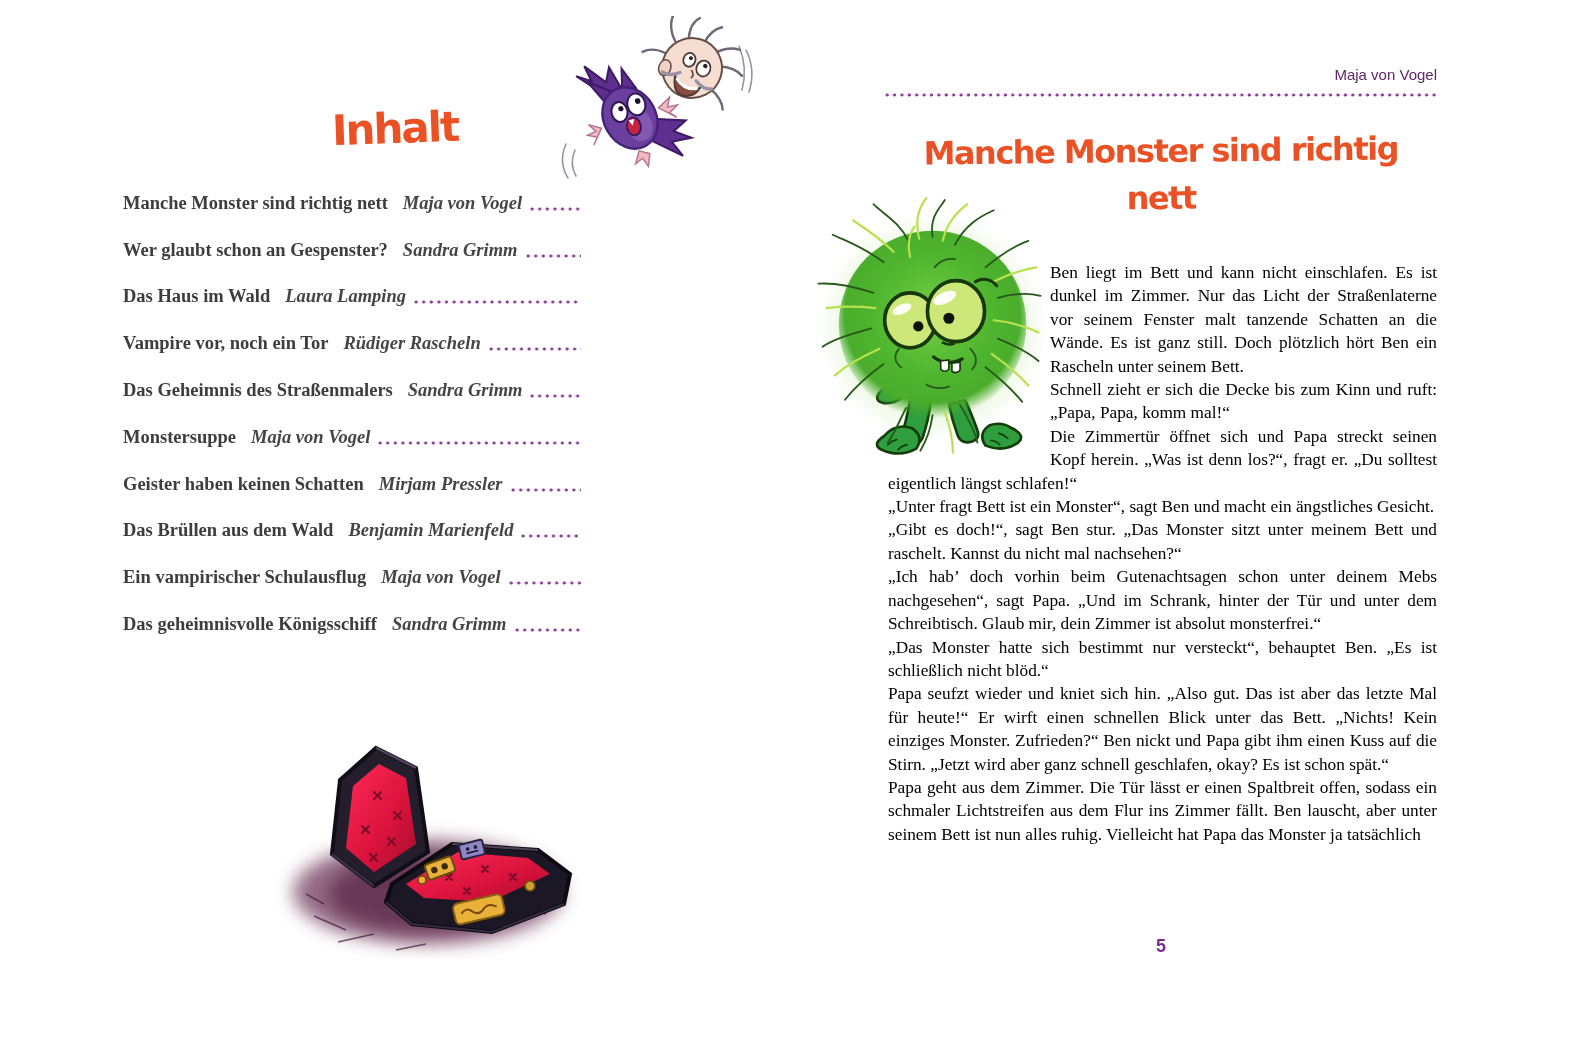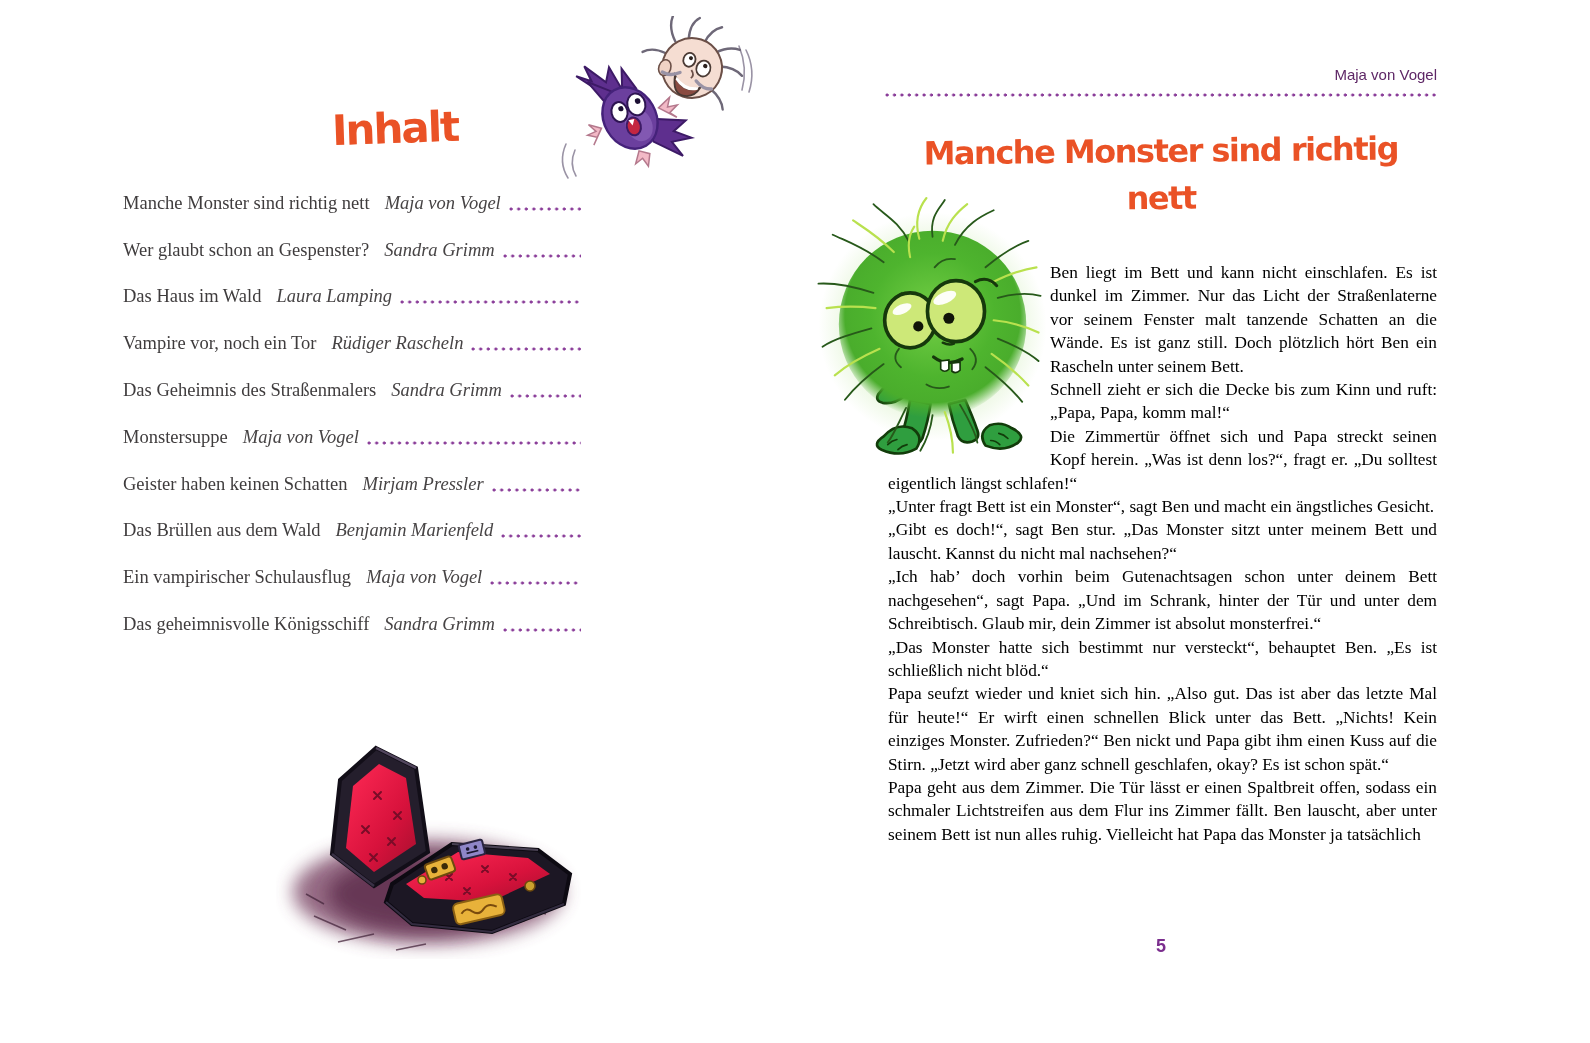--- a/index.html
+++ b/index.html
@@ -4,21 +4,21 @@
 <style>
   html,body{margin:0;padding:0;background:#ffffff;}
   .spread{position:relative;width:1590px;height:1043px;background:#ffffff;overflow:hidden;
           font-family:"Liberation Serif","DejaVu Serif",serif;color:#3f3c3d;}
 
   
   .inhalt-title{position:absolute;left:160px;top:104px;width:470px;text-align:center;
     font-family:"DejaVu Sans","Liberation Sans",sans-serif;font-weight:bold;
     font-size:42px;letter-spacing:-2px;color:#ea5226;transform:rotate(-2deg);}
   .toc{position:absolute;left:123px;top:168px;width:458px;}
-  .toc-row{display:flex;align-items:flex-end;height:46.8px;font-size:18.5px;line-height:24px;}
+  .toc-row{display:flex;align-items:flex-end;height:46.8px;font-size:18.5px;line-height:24px;font-weight:bold;}
   .toc-title{white-space:nowrap;color:#3f3c3d;}
   .toc-author{white-space:nowrap;font-style:italic;color:#474445;margin-left:15px;}
   .toc-leader{flex:1;min-width:18px;height:8px;margin-left:8px;margin-bottom:3px;
     background-image:radial-gradient(circle at 2px 5px,#8a3d99 1.35px,rgba(0,0,0,0) 1.75px);
     background-size:7.6px 8px;background-repeat:repeat-x;}
 
   
   .running-head{position:absolute;left:885px;top:66px;width:552px;text-align:right;
     font-family:"Liberation Sans","DejaVu Sans",sans-serif;font-size:15px;color:#5e2766;}
   .dotted-rule{position:absolute;left:885px;top:92px;width:552px;height:6px;
@@ -312,22 +312,22 @@
     <path d="M137 164 l0 8 q4 3 8 -1 l0 -8 z" fill="#ffffff" stroke="#16380c" stroke-width="1.6"></path>
     <path d="M128 144 q6 3 11 1" stroke="#16380c" stroke-width="2.4" fill="none" stroke-linecap="round"></path>
   </svg>
 
   <div class="story">
     <div class="monster-spacer"></div>
     <p>Ben liegt im Bett und kann nicht einschlafen. Es ist dunkel im Zimmer. Nur das Licht der Straßenlaterne vor seinem Fenster malt tanzende Schatten an die Wände. Es ist ganz still. Doch plötzlich hört Ben ein Rascheln unter seinem Bett.</p>
     <p>Schnell zieht er sich die Decke bis zum Kinn und ruft: „Papa, Papa, komm mal!“</p>
     <p>Die Zimmertür öffnet sich und Papa streckt seinen Kopf herein. „Was ist denn los?“, fragt er. „Du solltest eigentlich längst schlafen!“</p>
     <p>„Unter fragt Bett ist ein Monster“, sagt Ben und macht ein ängstliches Gesicht.</p>
-    <p>„Gibt es doch!“, sagt Ben stur. „Das Monster sitzt unter meinem Bett und lauscht. Kannst du nicht mal nachsehen?“</p>
-    <p>„Ich hab’ doch vorhin beim Gutenachtsagen schon unter deinem Bett nachgesehen“, sagt Papa. „Und im Schrank, hinter der Tür und unter dem Schreibtisch. Glaub mir, dein Zimmer ist absolut monsterfrei.“</p>
+    <p>„Gibt es doch!“, sagt Ben stur. „Das Monster sitzt unter meinem Bett und raschelt. Kannst du nicht mal nachsehen?“</p>
+    <p>„Ich hab’ doch vorhin beim Gutenachtsagen schon unter deinem Mebs nachgesehen“, sagt Papa. „Und im Schrank, hinter der Tür und unter dem Schreibtisch. Glaub mir, dein Zimmer ist absolut monsterfrei.“</p>
     <p>„Das Monster hatte sich bestimmt nur versteckt“, behauptet Ben. „Es ist schließlich nicht blöd.“</p>
     <p>Papa seufzt wieder und kniet sich hin. „Also gut. Das ist aber das letzte Mal für heute!“ Er wirft einen schnellen Blick unter das Bett. „Nichts! Kein einziges Monster. Zufrieden?“ Ben nickt und Papa gibt ihm einen Kuss auf die Stirn. „Jetzt wird aber ganz schnell geschlafen, okay? Es ist schon spät.“</p>
     <p>Papa geht aus dem Zimmer. Die Tür lässt er einen Spaltbreit offen, sodass ein schmaler Lichtstreifen aus dem Flur ins Zimmer fällt. Ben lauscht, aber unter seinem Bett ist nun alles ruhig. Vielleicht hat Papa das Monster ja tatsächlich</p>
   </div>
 
   <div class="page-number">5</div>
 
 </div>
 
 </body></html>

